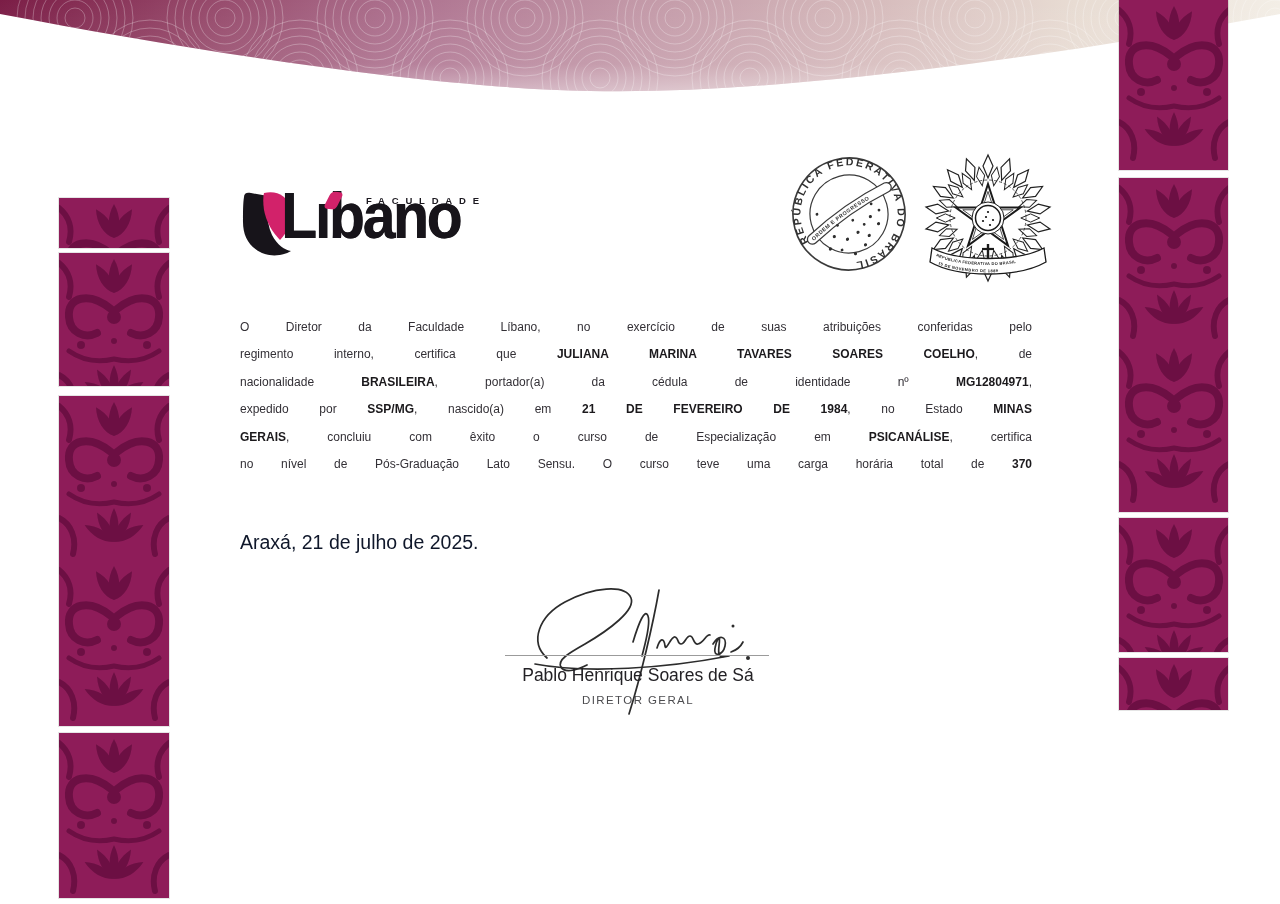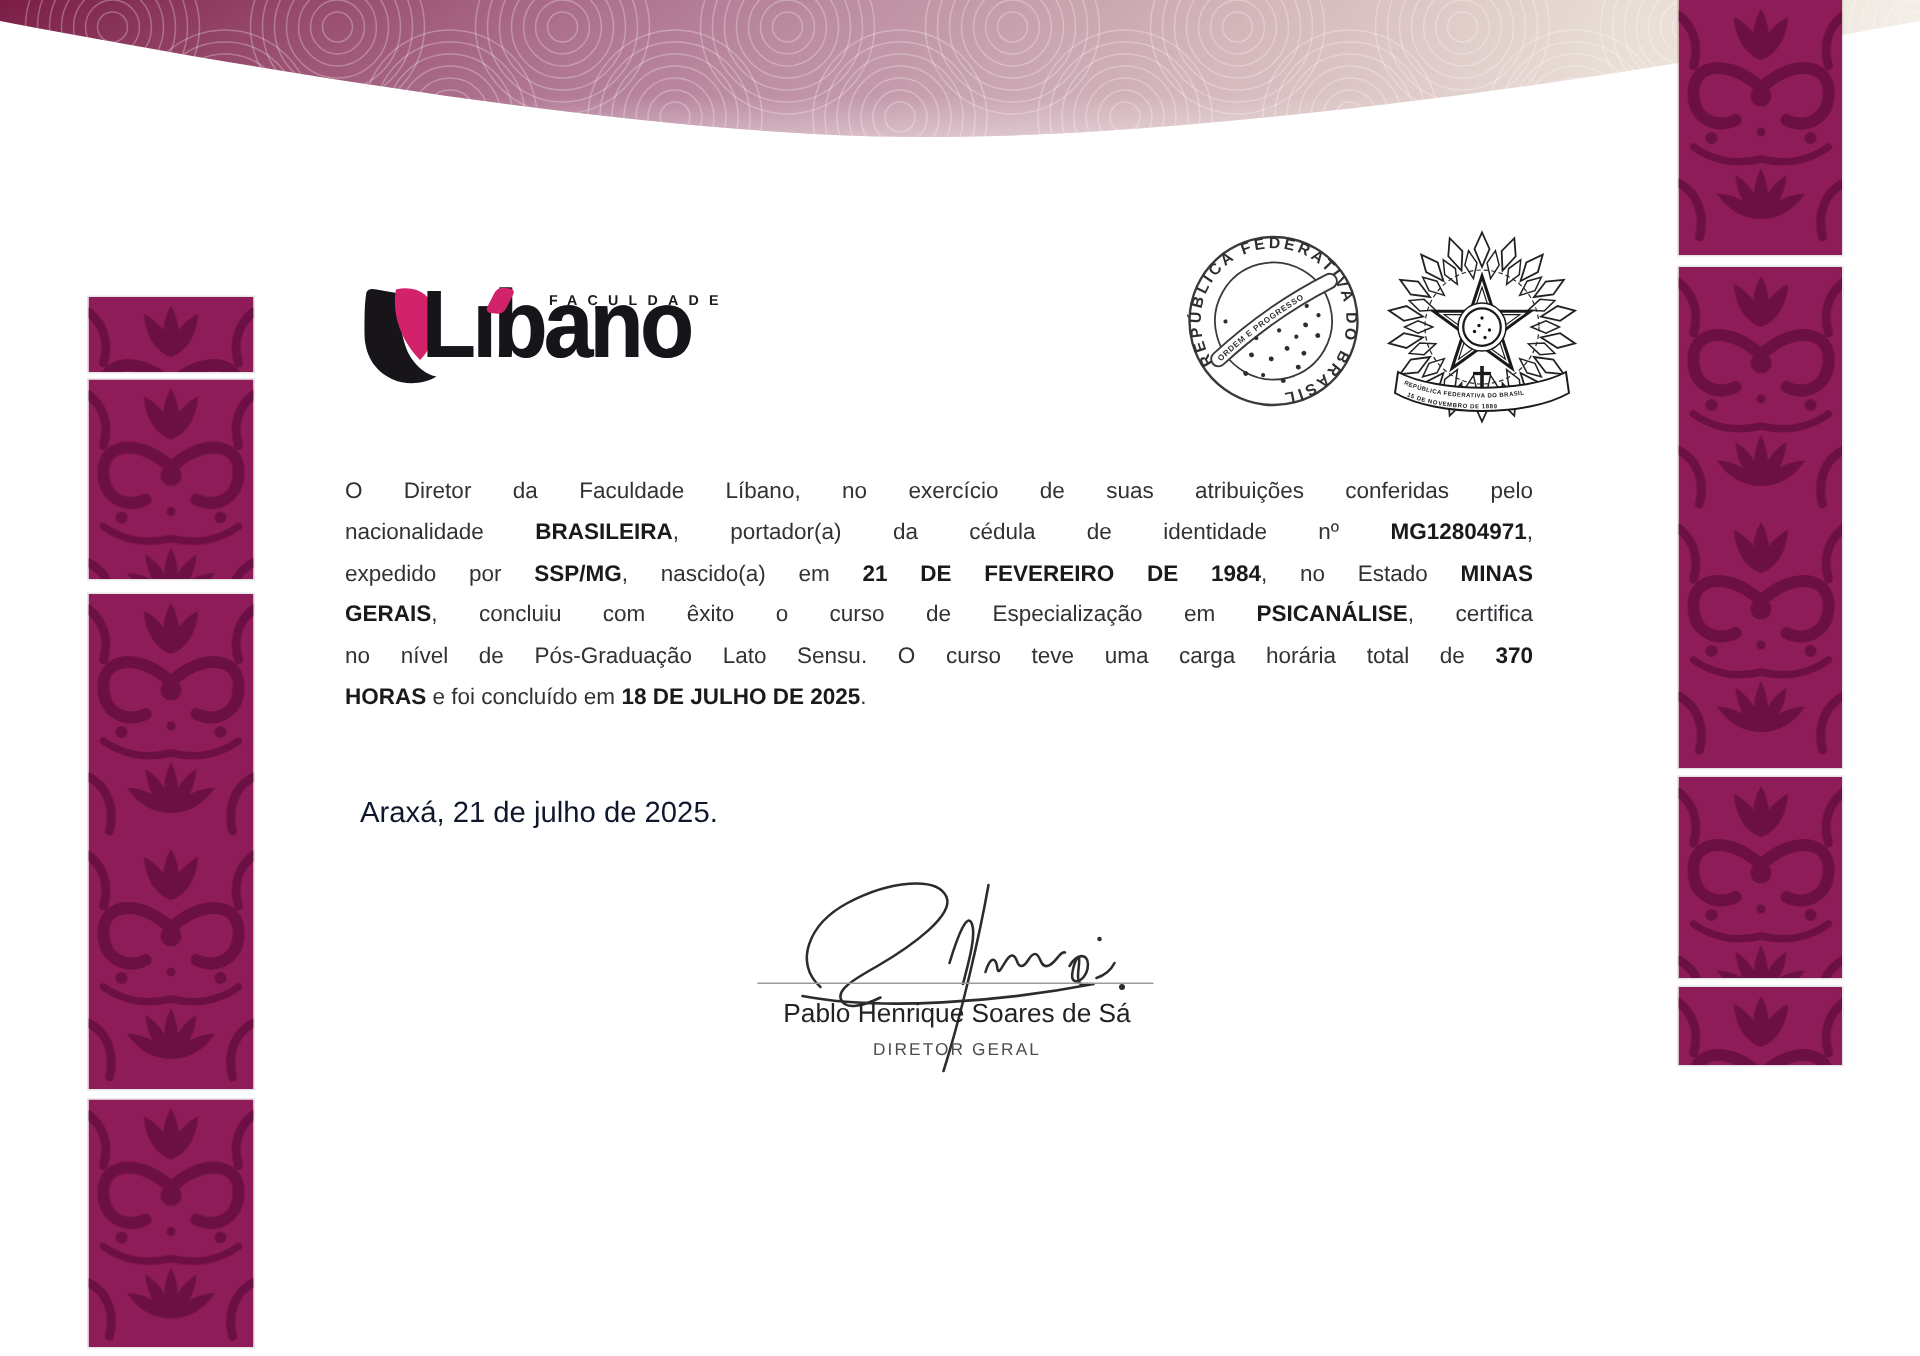--- a/index.html
+++ b/index.html
@@ -19,21 +19,21 @@
   #logo{left:237px;top:188px;width:260px;height:76px;}
   #brand-top{position:absolute;left:129px;top:7px;font-size:9.5px;font-weight:700;
              letter-spacing:6.8px;color:#1c1920;white-space:nowrap;}
   #brand-word{position:absolute;left:44px;top:-9px;font-size:64px;font-weight:700;
               letter-spacing:-2.5px;color:#17141a;transform:scaleX(0.92);transform-origin:left top;
               text-shadow:0.6px 0 0 currentColor;white-space:nowrap;}
   #i-accent{position:absolute;left:90px;top:4px;width:13px;height:17px;border-radius:4px;
             background:#D2226A;transform:skewX(-22deg) rotate(6deg);}
 
   
-  #body-text{left:230px;top:314px;width:792px;font-size:15px;line-height:27.4px;color:#333036;}
+  #body-text{left:240px;top:314px;width:792px;font-size:12px;line-height:27.4px;color:#333036;}
   .jline{text-align:justify;text-align-last:justify;}
   .lastline{text-align:left;}
   .seg{font-weight:400;}
   .seg-b{font-weight:700;color:#1b191c;}
 
   #date-line{left:240px;top:531px;font-size:19.5px;color:#0f172a;}
 
   
   #sig{left:495px;top:570px;width:286px;height:150px;text-align:center;}
   #sig-scribble{position:absolute;left:22px;top:2px;}
@@ -296,25 +296,25 @@
         </text>
         <text font-size="4" font-weight="700" letter-spacing="0.4" fill="#1a1a1a" font-family="Liberation Sans, DejaVu Sans, sans-serif">
           <textPath href="#ribB">15 DE NOVEMBRO DE 1889</textPath>
         </text>
       </g>
     </g>
   </svg>
 
   <div id="body-text" class="abs">
     <div class="jline"><span class="seg">O Diretor da Faculdade Líbano, no exercício de suas atribuições conferidas pelo</span></div>
+    <div class="jline"><span class="seg">regimento interno, certifica que </span><span class="seg-b">JULIANA MARINA TAVARES SOARES COELHO</span><span class="seg">, de</span></div>
     <div class="jline"><span class="seg">nacionalidade </span><span class="seg-b">BRASILEIRA</span><span class="seg">, portador(a) da cédula de identidade nº </span><span class="seg-b">MG12804971</span><span class="seg">,</span></div>
     <div class="jline"><span class="seg">expedido por </span><span class="seg-b">SSP/MG</span><span class="seg">, nascido(a) em </span><span class="seg-b">21 DE FEVEREIRO DE 1984</span><span class="seg">, no Estado </span><span class="seg-b">MINAS</span></div>
     <div class="jline"><span class="seg-b">GERAIS</span><span class="seg">, concluiu com êxito o curso de Especialização em </span><span class="seg-b">PSICANÁLISE</span><span class="seg">, certifica</span></div>
     <div class="jline"><span class="seg">no nível de Pós-Graduação Lato Sensu. O curso teve uma carga horária total de </span><span class="seg-b">370</span></div>
-    <div class="lastline"><span class="seg-b">HORAS</span><span class="seg"> e foi concluído em </span><span class="seg-b">18 DE JULHO DE 2025</span><span class="seg">.</span></div>
   </div>
 
   <div id="date-line" class="abs">Araxá, 21 de julho de 2025.</div>
 
   <div id="sig" class="abs">
     <svg id="sig-scribble" width="244" height="148" viewBox="0 0 244 148">
       <g fill="none" stroke="#2c2c2c" stroke-width="1.7" stroke-linecap="round">
         <path d="M30,86 C12,70 22,44 48,30 C76,15 108,12 114,26 C119,38 92,58 68,72 C52,81 40,88 44,95 C47,101 58,99 70,93"></path>
         <path d="M18,92 C70,102 150,96 212,84"></path>
         <path d="M116,70 C122,50 128,36 131,44 C134,52 128,72 125,84"></path>

